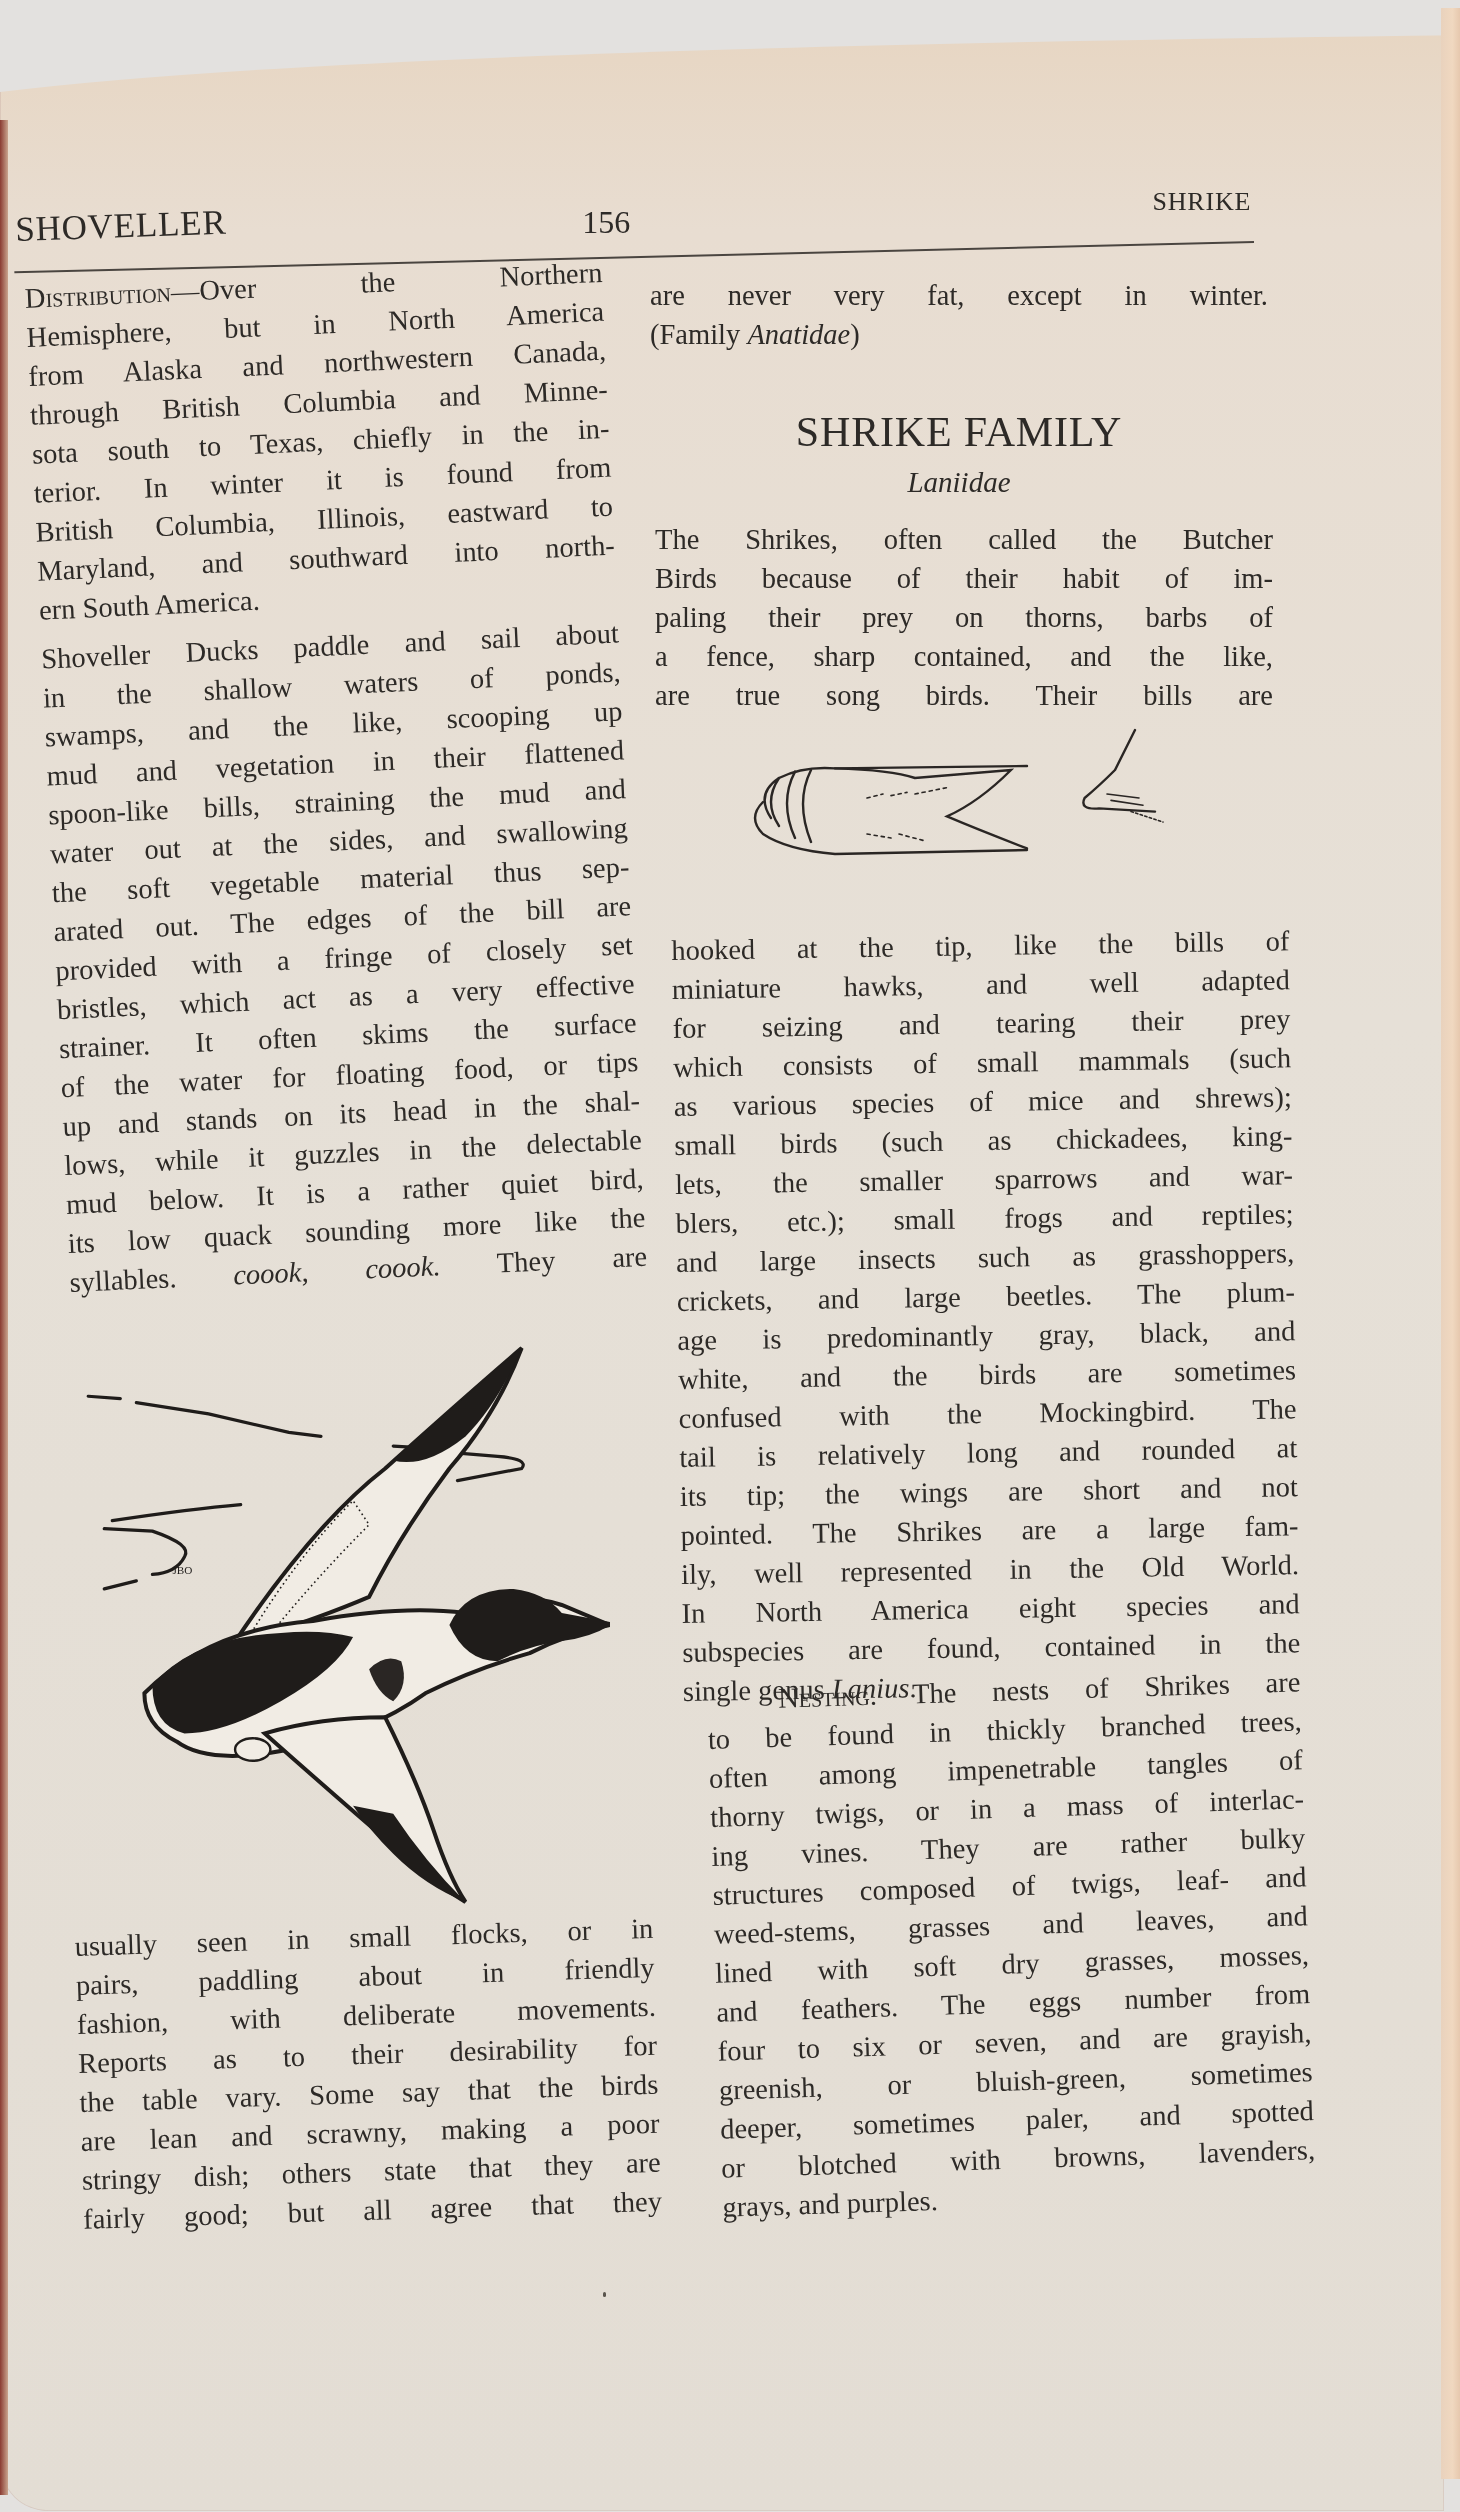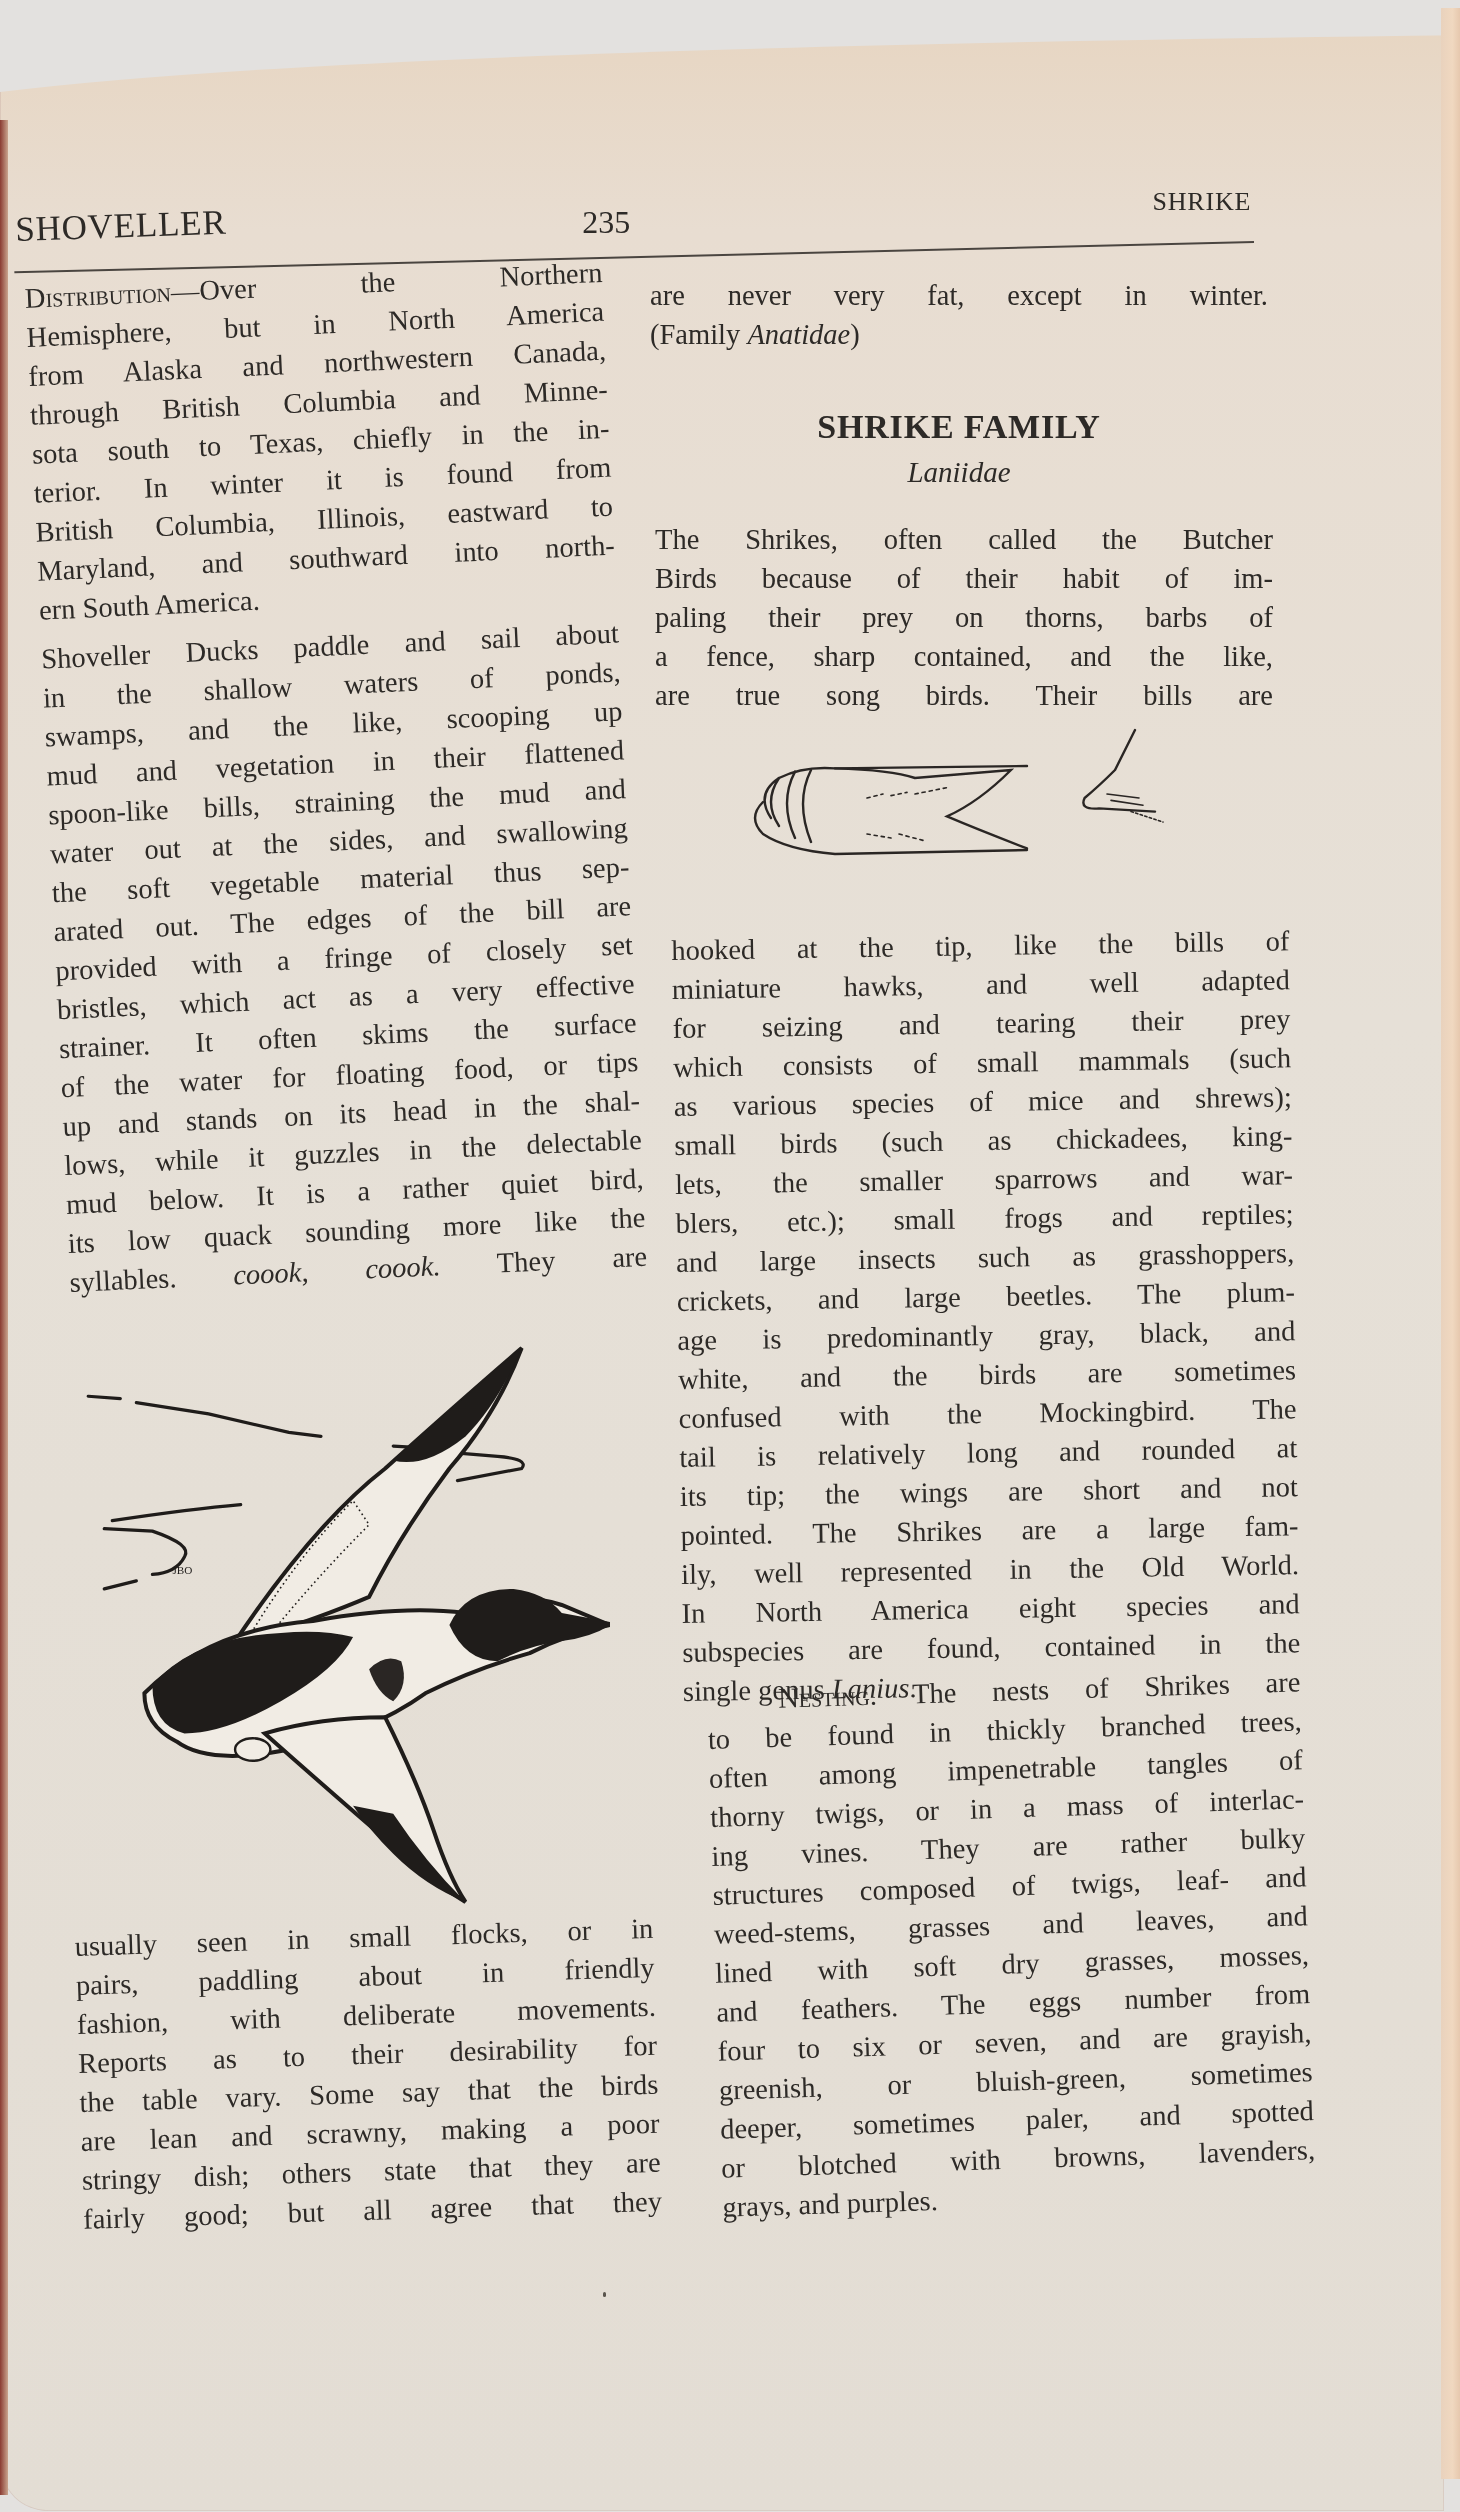--- a/index.html
+++ b/index.html
@@ -39,41 +39,41 @@
     position:absolute; font-size:28.5px; line-height:39px; text-align:justify;
   }
   .col .line { display:block; white-space:nowrap; text-align:justify; text-align-last:justify; }
   .col .line.last { text-align-last:left; }
   .sc { font-variant:small-caps; }
   .it { font-style:italic; }
   .left-col-1 { left:24px; top:279px; width:578px; transform:rotate(-2.6deg); transform-origin:left top; }
   .left-col-2 { left:74px; top:1927px; width:579px; transform:rotate(-1.8deg); transform-origin:left top; }
   .right-col-1 { left:650px; top:276px; width:618px; }
   .heading { position:absolute; left:650px; top:408px; width:618px; text-align:center; }
-  .heading .h1 { font-size:34px; font-weight:bold; letter-spacing:0.8px; }
+  .heading .h1 { font-size:42px; font-weight:normal; letter-spacing:0.8px; }
   .heading .h2 { font-size:29px; font-style:italic; margin-top:10px; }
   .right-col-2 { left:655px; top:520px; width:618px; }
   .right-col-3 { left:671px; top:931px; width:618px; transform:rotate(-0.9deg); transform-origin:left top; }
   .right-col-4 { left:706px; top:1681px; width:594px; transform:rotate(-1.8deg); transform-origin:left top; }
   .figure { position:absolute; }
   .fig-duck { left:48px; top:1316px; width:562px; height:594px; }
   .fig-bill { left:706px; top:722px; width:514px; height:144px; }
   .spacer { height:9.6px; }
   .speck { position:absolute; left:603px; top:2292px; width:3.2px; height:4.8px; background:#5a554e; border-radius:1.6px; }
 </style>
 </head>
 <body>
 
 <div class="page"></div>
 <div class="edge-right"></div>
 <div class="edge-left"></div>
 
 <div class="running-head">
   <span class="rh-left">SHOVELLER</span>
-  <span class="rh-page">235</span>
+  <span class="rh-page">156</span>
   <span class="rh-right">SHRIKE</span>
 </div>
 <div class="rule"></div>
 
 <div class="col left-col-1">
   <span class="line"><span class="sc">Distribution</span><span>—Over the Northern</span></span>
   <span class="line">Hemisphere, but in North America</span>
   <span class="line">from Alaska and northwestern Canada,</span>
   <span class="line">through British Columbia and Minne-</span>
   <span class="line">sota south to Texas, chiefly in the in-</span>

